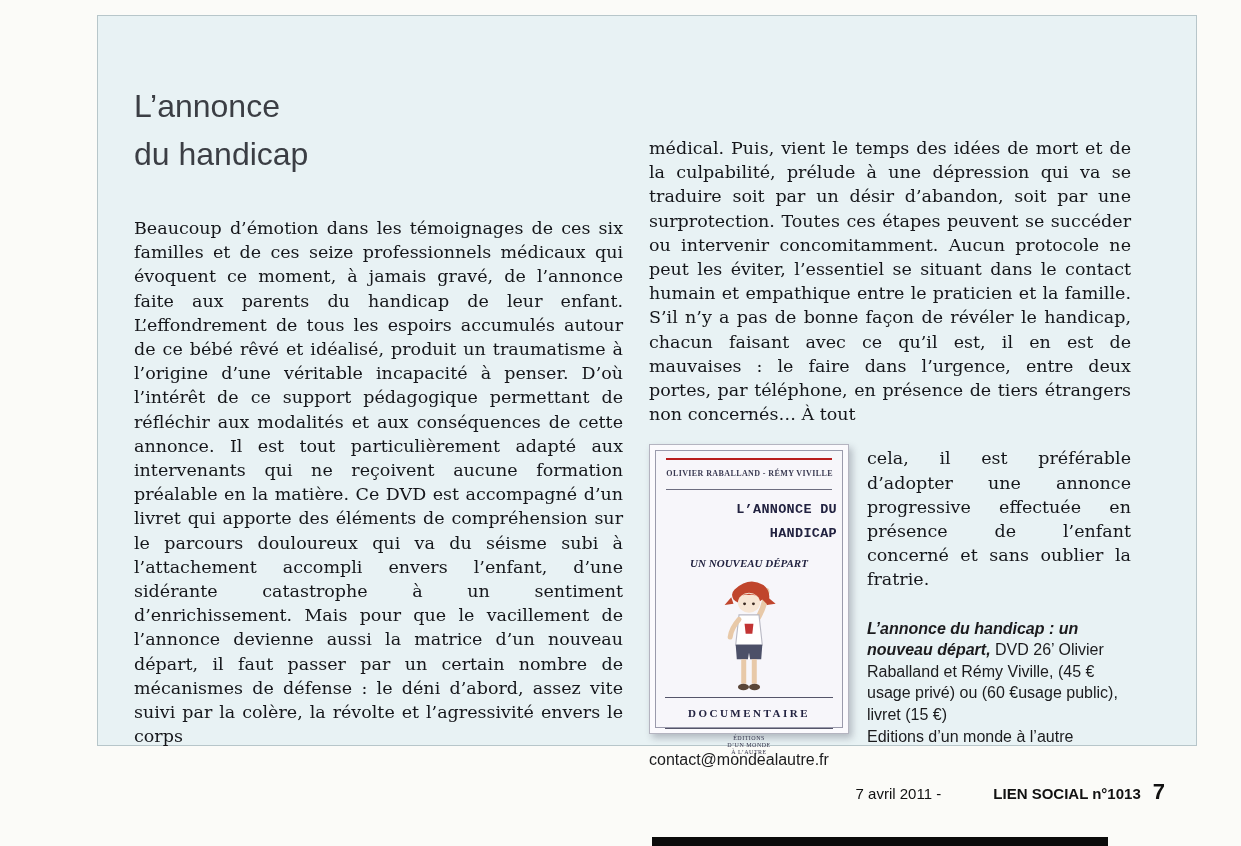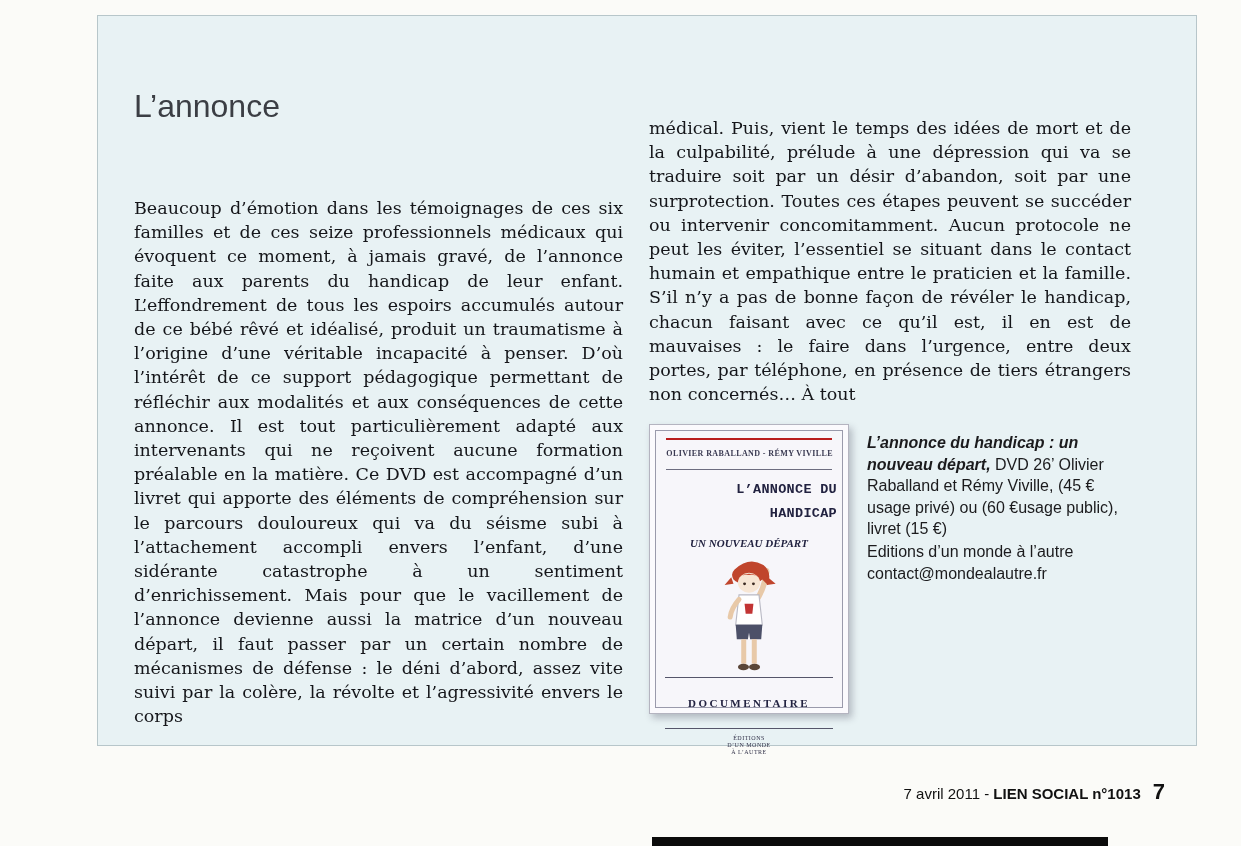--- a/index.html
+++ b/index.html
@@ -41,21 +41,21 @@
     position:absolute;
     font-size:17.5px;
     line-height:24.2px;
     color:#15161a;
     text-align:justify;
     hyphens:auto;
   }
   .col-left  { left:36px;  top:180px; width:489px; }
   .col-right { left:551px; top:100px; width:482px; }
 
-  .body-text { text-align:justify; }
+  .body-text { text-align:justify;margin-top:20px; }
 
   
   .dvd-cover {
     float:left;
     width:200px; height:290px;
     margin:18px 18px 8px 0;
     background:#fbfafd;
     border:1px solid #b4b4c0;
     box-shadow:3px 4px 7px rgba(40,40,60,0.28);
     padding:5px;
@@ -96,21 +96,21 @@
     font-weight:bold;
     font-size:11px;
     color:#222240;
     text-align:center;
   }
   .dvd-art { flex:1; display:flex; align-items:center; justify-content:center; width:100%; }
   .dvd-genre {
     width:96%;
     border-top:1px solid #55556a;
     border-bottom:1px solid #55556a;
-    padding:13px 0;
+    padding:3px 0;
     font-family:"Liberation Serif", serif;
     font-weight:bold;
     font-size:11px;
     letter-spacing:2.5px;
     color:#222240;
     text-align:center;
   }
   .dvd-publisher {
     margin-top:6px;
     font-family:"Liberation Serif", serif;
@@ -136,37 +136,37 @@
   
   .footer {
     position:absolute; top:779px; right:76px;
     display:flex; align-items:baseline;
     font-family:"Liberation Sans", sans-serif;
     font-size:15px;
     color:#111;
     white-space:pre;
     text-align:center;
   }
-  .footer .journal { font-weight:bold; }
+  .footer .journal { font-weight:bold;margin-left:48px; }
   .footer .pagenum { font-weight:bold; font-size:22px; margin-left:12px; }
 
   
   .scan-bar {
     position:absolute; left:652px; bottom:0;
     width:456px; height:9px;
     background:#0b0b0b;
   }
 </style>
 </head>
 <body>
 
 <div class="panel">
 
 
-  <h1 class="article-title"><span>L’annonce</span><br></h1>
+  <h1 class="article-title"><span>L’annonce</span><br><span>du handicap</span></h1>
 
   <div class="col col-left">
     <p class="body-text">Beaucoup d’émotion dans les témoignages de ces six familles et de ces seize professionnels médicaux qui évoquent ce moment, à jamais gravé, de l’annonce faite aux parents du handicap de leur enfant. L’effondrement de tous les espoirs accumulés autour de ce bébé rêvé et idéalisé, produit un traumatisme à l’origine d’une véritable incapacité à penser. D’où l’intérêt de ce support pédagogique permettant de réfléchir aux modalités et aux conséquences de cette annonce. Il est tout particulièrement adapté aux intervenants qui ne reçoivent aucune formation préalable en la matière. Ce DVD est accompagné d’un livret qui apporte des éléments de compréhension sur le parcours douloureux qui va du séisme subi à l’attachement accompli envers l’enfant, d’une sidérante catastrophe à un sentiment d’enrichissement. Mais pour que le vacillement de l’annonce devienne aussi la matrice d’un nouveau départ, il faut passer par un certain nombre de mécanismes de défense : le déni d’abord, assez vite suivi par la colère, la révolte et l’agressivité envers le corps</p>
   </div>
 
   <div class="col col-right">
     <p class="body-text">médical. Puis, vient le temps des idées de mort et de la culpabilité, prélude à une dépression qui va se traduire soit par un désir d’abandon, soit par une surprotection. Toutes ces étapes peuvent se succéder ou intervenir concomitamment. Aucun protocole ne peut les éviter, l’essentiel se situant dans le contact humain et empathique entre le praticien et la famille. S’il n’y a pas de bonne façon de révéler le handicap, chacun faisant avec ce qu’il est, il en est de mauvaises : le faire dans l’urgence, entre deux portes, par téléphone, en présence de tiers étrangers non concernés… À tout</p>
 
     <div class="dvd-cover">
       <div class="dvd-inner">
@@ -204,20 +204,21 @@
         </div>
         <div class="dvd-genre">DOCUMENTAIRE</div>
         <div class="dvd-publisher">
           <div>ÉDITIONS</div>
           <div>D’UN MONDE</div>
           <div>À L’AUTRE</div>
         </div>
       </div>
     </div>
 
+    <p class="body-text">cela, il est préférable d’adopter une annonce progressive effectuée en présence de l’enfant concerné et sans oublier la fratrie.</p>
 
     <div class="caption">
       <p><span class="caption-bold">L’annonce du handicap : un nouveau départ,</span><span> DVD 26’ Olivier Raballand et Rémy Viville, (45 € usage privé) ou (60 €usage public), livret (15 €)</span></p>
       <div class="caption-line">Editions d’un monde à l’autre</div>
       <div class="caption-line">contact@mondealautre.fr</div>
     </div>
   </div>
 
 </div>
 

